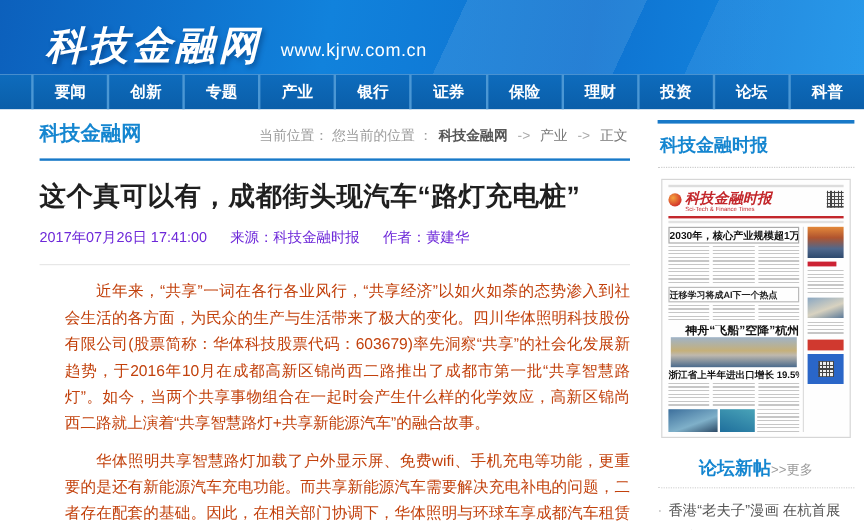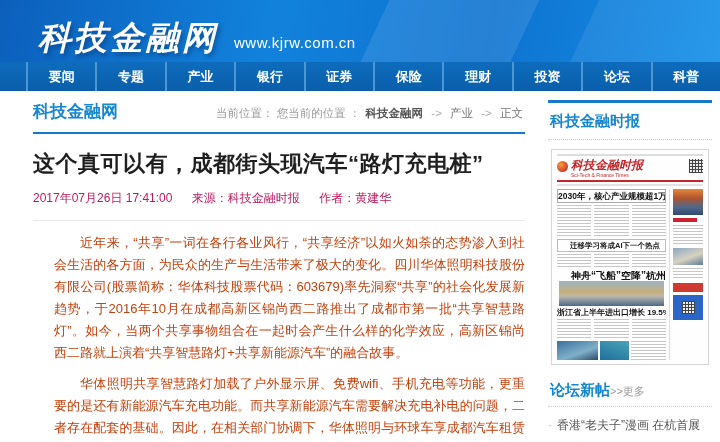--- a/index.html
+++ b/index.html
@@ -38,37 +38,37 @@
   .crumb-row {
     display:flex; justify-content:space-between; align-items:baseline;
     border-bottom:2px solid #1879c8; padding-bottom:9px;
   }
   .col-title { color:#1586d0; font-size:17px; font-weight:bold; }
   .breadcrumb { font-size:11.5px; color:#9a9a9a; white-space:nowrap; }
   .breadcrumb .b-strong { color:#555; font-weight:bold; margin:0 2px; }
   .breadcrumb .b-link { color:#777; text-decoration:none; margin:0 2px; cursor:pointer; }
   .breadcrumb .sep { color:#aaa; margin:0 3px; }
   .article-title { margin-top:15px; font-size:22px; font-weight:bold; color:#1f1f1f; letter-spacing:.5px; }
-  .article-meta { margin-top:11px; font-size:12px; color:#be185d; }
+  .article-meta { margin-top:11px; font-size:12px; color:#6d28d9; }
   .article-meta span { margin-right:16px; }
   .meta-divider { border-bottom:1px solid #e7e7e7; margin-top:13px; }
   .article-body { margin-top:11px; }
   .article-body p {
     font-size:13px; color:#c2410c; line-height:22px; text-indent:2em;
     text-align:justify; margin-bottom:9px;margin-left:21px;
   }
   
   .sidebar { position:absolute; left:548px; top:100px; width:164px; }
   .side-head {
     border-top:3px solid #1879c8; border-bottom:1px dotted #ccc;
     padding:9px 2px 8px;
   }
   .side-head-title { color:#1586d0; font-size:15px; font-weight:bold; }
   .forum-head {
-    display:flex; justify-content:flex-start; align-items:baseline;
+    display:flex; justify-content:center; align-items:baseline;
     border-bottom:1px dotted #d5d5d5; padding:10px 2px 6px; margin-top:6px;
   }
   .more-link { font-size:11px; color:#999; text-decoration:none; cursor:pointer; }
   .forum-list { list-style:none; padding-top:7px; }
   .forum-list li {
     font-size:12px; color:#555; line-height:23px; white-space:nowrap;
     overflow:hidden; cursor:pointer;
   }
   .bullet { color:#b5b5b5; margin-right:5px; }
   
@@ -95,21 +95,21 @@
       repeating-linear-gradient(90deg,#444 0 1px,#eee 1px 3px);
   }
   .paper-datebar { height:2px; background:#e2e2e2; margin:2px 0 3px; }
   .paper-body { display:flex; }
   .paper-main { flex:1; min-width:0; padding-right:3px; }
   .paper-side { width:34px; flex:none; border-left:1px solid #ddd; padding-left:3px;
     display:flex; flex-direction:column; gap:3px; }
   .p-h1 { font-size:8.5px; font-weight:bold; color:#111; text-align:center;
     border:1px solid #aaa; padding:1px 0; line-height:10px; white-space:nowrap; overflow:hidden; }
   .p-h2 { font-size:7.5px; font-weight:bold; color:#222; text-align:left;
-    border:1px solid #bbb; padding:1px 12px; margin:2px 0; line-height:9px; white-space:nowrap; overflow:hidden; }
+    border:1px solid #bbb; padding:1px 0; margin:2px 0; line-height:9px; white-space:nowrap; overflow:hidden; }
   .p-h3 { font-size:10px; font-weight:bold; color:#111; text-align:right; margin:2px 0 1px;
     line-height:9px; white-space:nowrap; overflow:hidden; }
   .p-h4 { font-size:8px; font-weight:bold; color:#111; text-align:center; margin:2px 0;
     line-height:9px; white-space:nowrap; overflow:hidden; }
   .p-cols { display:flex; gap:3px; margin:2px 0; }
   .p-col { flex:1; background:repeating-linear-gradient(#c6c6c6 0 1px, transparent 1px 3px); }
   .h34 { height:32px; } .h16 { height:15px; } .h20 { height:20px; } .h12 { height:12px; }
   .p-photo1 { height:25px; margin:1px 2px;
     background:linear-gradient(180deg,#9fb3c8 0%,#c5b07a 45%,#77695177 60%,#4a6a8c 100%); }
   .p-bottomrow { display:flex; gap:2px; margin-top:2px; }
@@ -130,20 +130,21 @@
 <div class="header">
   <div class="logo">科技金融网</div>
   <div class="site-url">www.kjrw.com.cn</div>
 </div>
 
 <div class="navbar">
   <ul>
 
       <li class="nav-item">要闻</li>
 
+      <li class="nav-item">创新</li>
 
       <li class="nav-item">专题</li>
 
       <li class="nav-item">产业</li>
 
       <li class="nav-item">银行</li>
 
       <li class="nav-item">证券</li>
 
       <li class="nav-item">保险</li>

